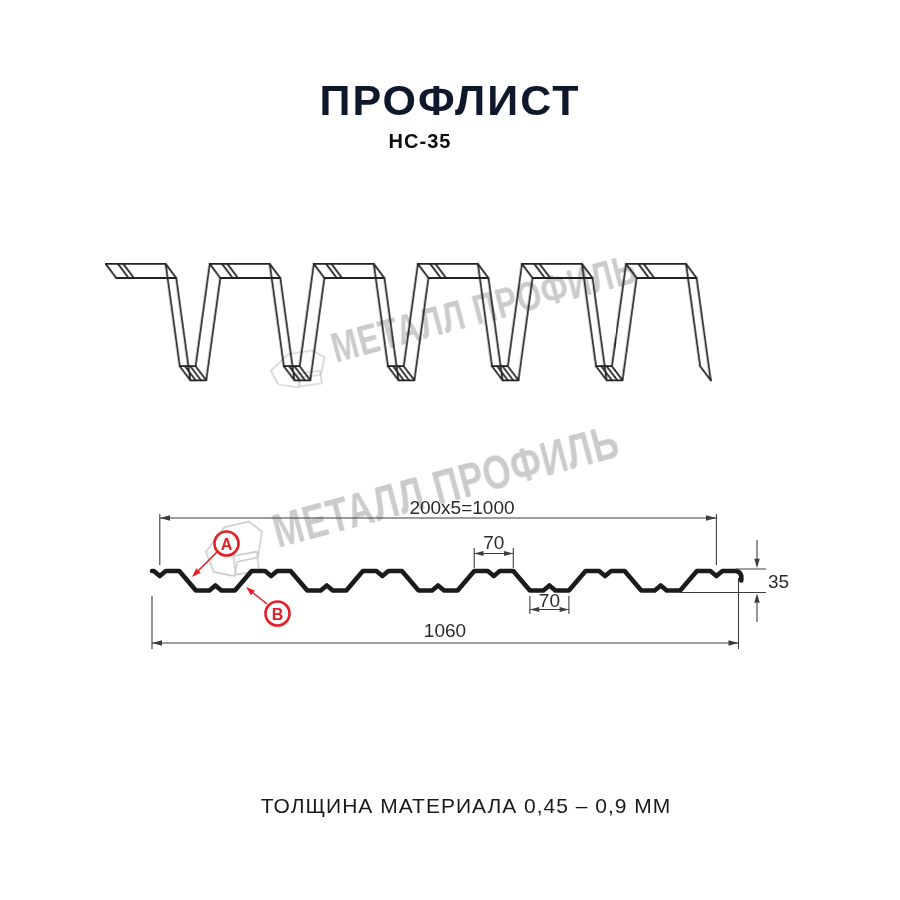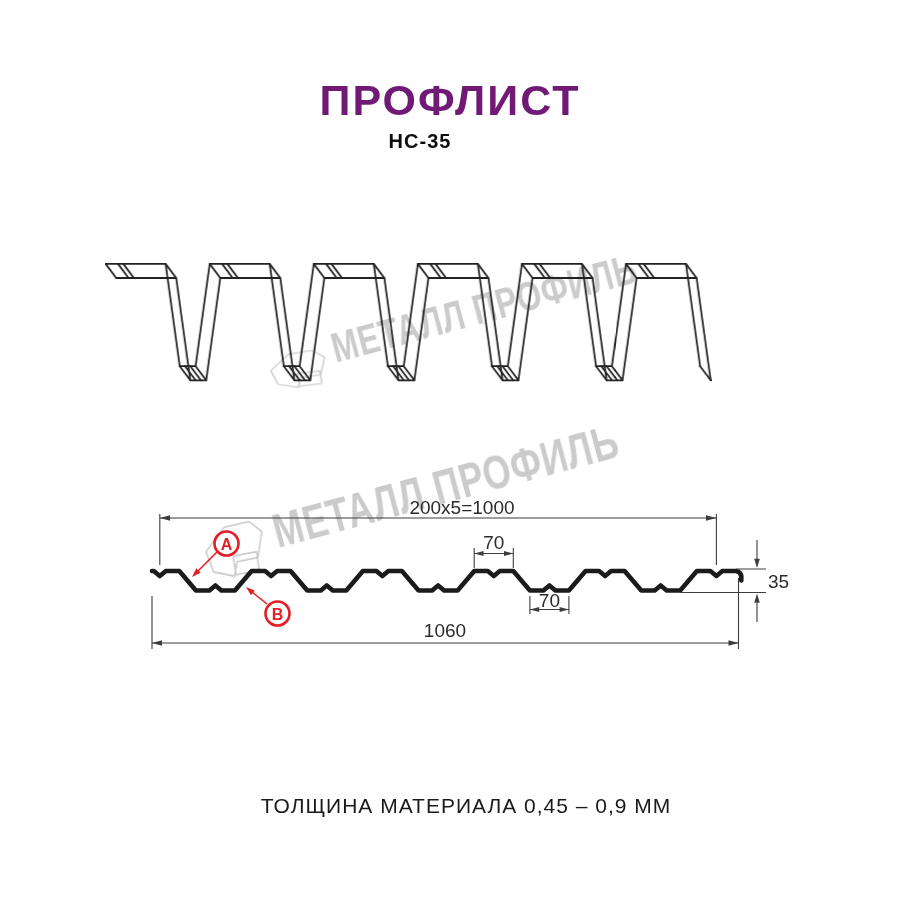--- a/index.html
+++ b/index.html
@@ -1,19 +1,19 @@
 <!DOCTYPE html>
 <html><head>
 <meta charset="utf-8">
 <style>
   html,body{margin:0;padding:0;background:#fff;}
   #canvas{position:relative;width:900px;height:900px;background:#ffffff;overflow:hidden;
           font-family:"Liberation Sans", sans-serif;}
   .title{position:absolute;top:76px;left:0;width:900px;text-align:center;
-         font-size:43px;font-weight:700;letter-spacing:2px;color:#701a75;}
+         font-size:43px;font-weight:700;letter-spacing:2px;color:#0f172a;}
   .subtitle{position:absolute;top:130px;left:0;width:840px;text-align:center;
          font-size:20px;font-weight:600;letter-spacing:1px;color:#0d0d0d;}
   .footer-note{position:absolute;top:794px;left:0;width:900px;text-align:center;
          font-size:21px;font-weight:500;letter-spacing:1px;color:#1a1a1a;padding-left:16px;}
   .svg-abs{position:absolute;}
   svg text.dim{font-family:"Liberation Sans", sans-serif;font-size:19px;fill:#2b2b2b;}
   svg text.callout-letter{font-family:"Liberation Sans", sans-serif;font-size:16px;font-weight:700;fill:#e31e24;}
   svg text.wm{font-family:"Liberation Sans", sans-serif;font-size:48px;font-weight:700;fill:#c9c9c9;letter-spacing:1px;}
   .sheet-line{fill:none;stroke:#222222;stroke-width:2;stroke-linejoin:round;stroke-linecap:round;}
   .profile-line{fill:none;stroke:#1b1b1b;stroke-width:4.6;stroke-linejoin:round;stroke-linecap:round;}

